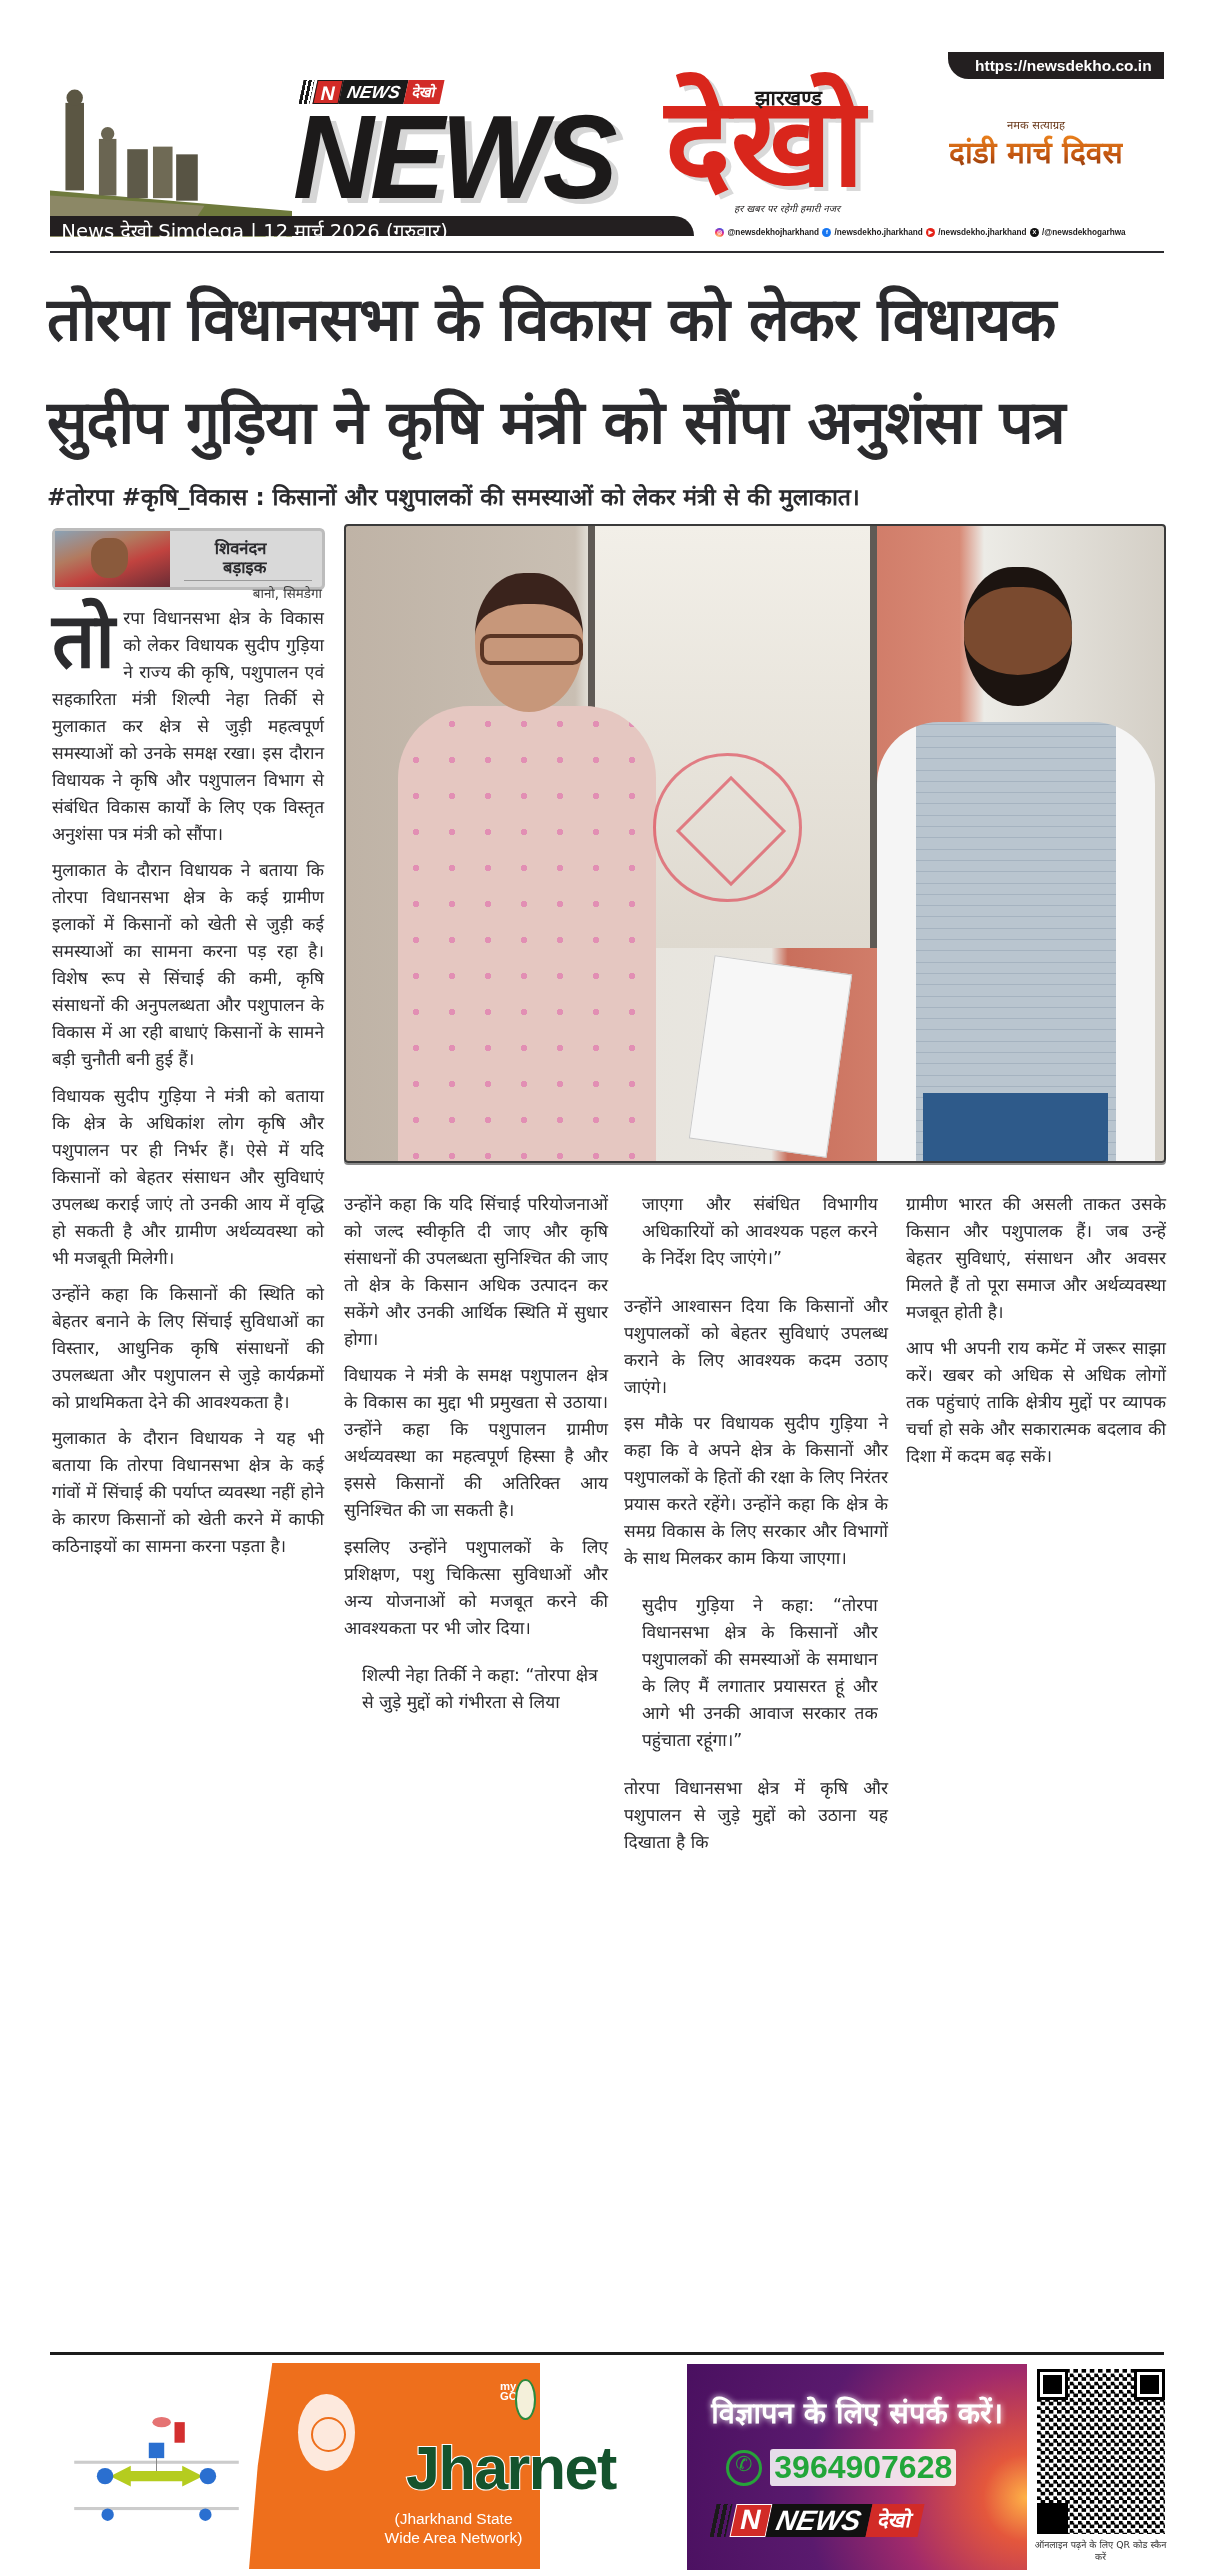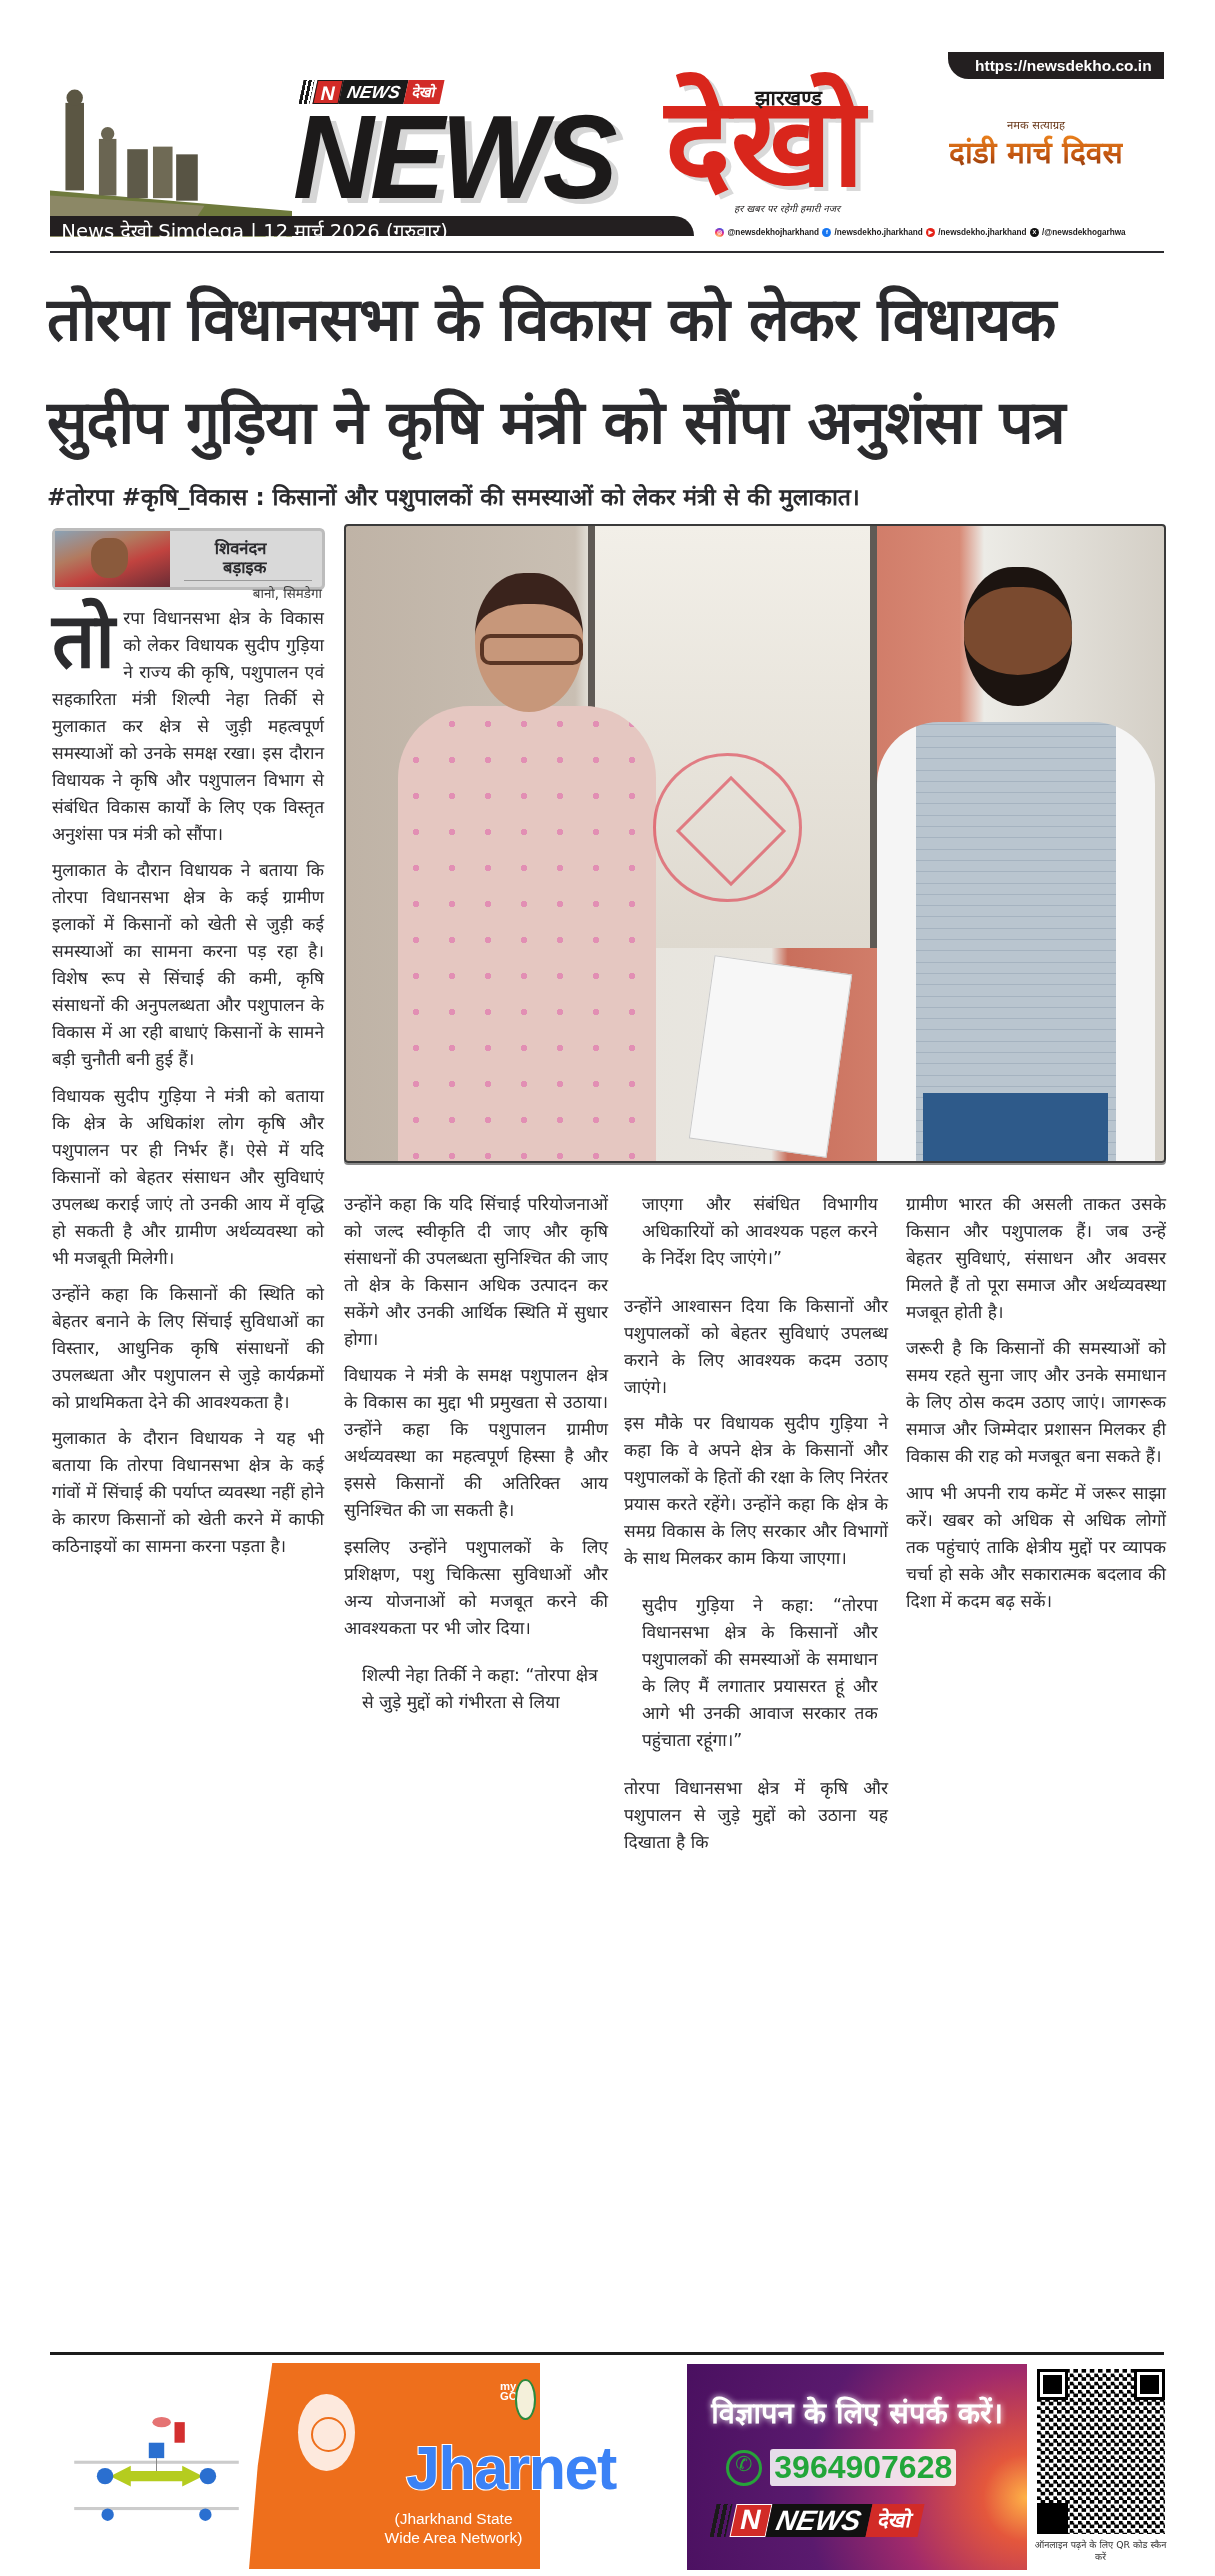--- a/index.html
+++ b/index.html
@@ -80,21 +80,21 @@
 
   
   .foot-rule { position: absolute; left: 50px; top: 2352px; width: 1114px; height: 2.6px; background: #1c1c1c; }
   .jhar-ad { position: absolute; left: 56px; top: 2363px; width: 484px; height: 206px; background: #fff; }
   .jhar-diagram { position: absolute; left: 13px; top: 36px; width: 175px; height: 144px; }
   .jhar-orange { position: absolute; left: 193px; top: 0; width: 291px; height: 206px; background: #ee6f1c; clip-path: polygon(8% 0,100% 0,100% 100%,0 100%,3% 50%); }
   .jhar-globe { position: absolute; left: 242px; top: 31px; width: 57px; height: 77px; border-radius: 50%; background: rgba(255,255,255,0.85); }
   .jhar-globe::after { content: ""; position: absolute; left: 13px; top: 23px; width: 31px; height: 31px; border-radius: 50%; border: 2.6px solid #ee6f1c; }
   .mygov { position: absolute; left: 444px; top: 18px; color: #fff; font-family: "Liberation Sans", sans-serif; font-weight: bold; font-size: 11.3px; line-height: 10.3px; }
   .emblem { position: absolute; left: 459px; top: 15.5px; width: 20.6px; height: 41px; border-radius: 50%; border: 2.1px solid #2b8a3e; background: #f4f0da; }
-  .jharnet { position: absolute; left: 350px; top: 72px; font-family: "Liberation Sans", sans-serif; font-weight: bold; font-size: 61px; line-height: 67px; color: #3b82f6;
+  .jharnet { position: absolute; left: 350px; top: 72px; font-family: "Liberation Sans", sans-serif; font-weight: bold; font-size: 61px; line-height: 67px; color: #14532d;
     -webkit-text-stroke: 2.1px #fff; paint-order: stroke fill; letter-spacing: -1.5px; }
   .jharnet-sub { position: absolute; left: 319px; top: 147px; width: 157px; text-align: center; color: #fff; font-family: "Liberation Sans", sans-serif; font-size: 15.5px; line-height: 18.5px; }
 
   .adv { position: absolute; left: 687px; top: 2364px; width: 340px; height: 206px; background: radial-gradient(circle at 100% 65%, #ffb347 0%, #e4573c 12%, #a12a6b 35%, #5a1a6e 60%, #4a1060 100%); overflow: hidden; }
   .adv-title { position: absolute; left: 20.6px; top: 28px; width: 299px; text-align: center; color: #fff; font-size: 29px; font-weight: bold; text-shadow: 0 0 6.2px #fff; }
   .adv-phone { position: absolute; left: 39px; top: 85px; display: flex; align-items: center; gap: 8.2px; }
   .wa-icon { width: 36px; height: 36px; border-radius: 50%; border: 3.6px solid #27a33a; position: relative; }
   .wa-icon::after { content: "✆"; position: absolute; left: 6.2px; top: -1px; font-size: 20.6px; color: #27a33a; }
   .adv-number { font-family: "Liberation Sans", sans-serif; font-weight: bold; font-size: 32px; color: #22a63a; background: rgba(255,255,255,0.85); padding: 0 4.1px; border-radius: 3.1px; }
   .adv-logo { position: absolute; left: 26px; top: 140px; height: 33px; display: flex; transform: skewX(-12deg); }
@@ -218,21 +218,20 @@
   <p>उन्होंने आश्वासन दिया कि किसानों और पशुपालकों को बेहतर सुविधाएं उपलब्ध कराने के लिए आवश्यक कदम उठाए जाएंगे।</p>
   <p>इस मौके पर विधायक सुदीप गुड़िया ने कहा कि वे अपने क्षेत्र के किसानों और पशुपालकों के हितों की रक्षा के लिए निरंतर प्रयास करते रहेंगे। उन्होंने कहा कि क्षेत्र के समग्र विकास के लिए सरकार और विभागों के साथ मिलकर काम किया जाएगा।</p>
   <div class="spacer"></div>
   <p class="quote">सुदीप गुड़िया ने कहा: “तोरपा विधानसभा क्षेत्र के किसानों और पशुपालकों की समस्याओं के समाधान के लिए मैं लगातार प्रयासरत हूं और आगे भी उनकी आवाज सरकार तक पहुंचाता रहूंगा।”</p>
   <div class="spacer"></div>
   <p>तोरपा विधानसभा क्षेत्र में कृषि और पशुपालन से जुड़े मुद्दों को उठाना यह दिखाता है कि</p>
 </div>
 
 <div class="col col4">
   <p>ग्रामीण भारत की असली ताकत उसके किसान और पशुपालक हैं। जब उन्हें बेहतर सुविधाएं, संसाधन और अवसर मिलते हैं तो पूरा समाज और अर्थव्यवस्था मजबूत होती है।</p>
-  <p>जरूरी है कि किसानों की समस्याओं को समय रहते सुना जाए और उनके समाधान के लिए ठोस कदम उठाए जाएं। जागरूक समाज और जिम्मेदार प्रशासन मिलकर ही विकास की राह को मजबूत बना सकते हैं।</p>
   <p>आप भी अपनी राय कमेंट में जरूर साझा करें। खबर को अधिक से अधिक लोगों तक पहुंचाएं ताकि क्षेत्रीय मुद्दों पर व्यापक चर्चा हो सके और सकारात्मक बदलाव की दिशा में कदम बढ़ सकें।</p>
 </div>
 
 <div class="foot-rule"></div>
 
 <div class="jhar-ad">
   <svg class="jhar-diagram" viewBox="0 0 340 280">
     <rect x="10" y="120" width="320" height="6" fill="#ccc"></rect>
     <rect x="10" y="210" width="320" height="6" fill="#ccc"></rect>
     <polygon points="80,150 120,130 120,140 220,140 220,130 260,150 220,170 220,160 120,160 120,170" fill="#b5cc1f"></polygon>

